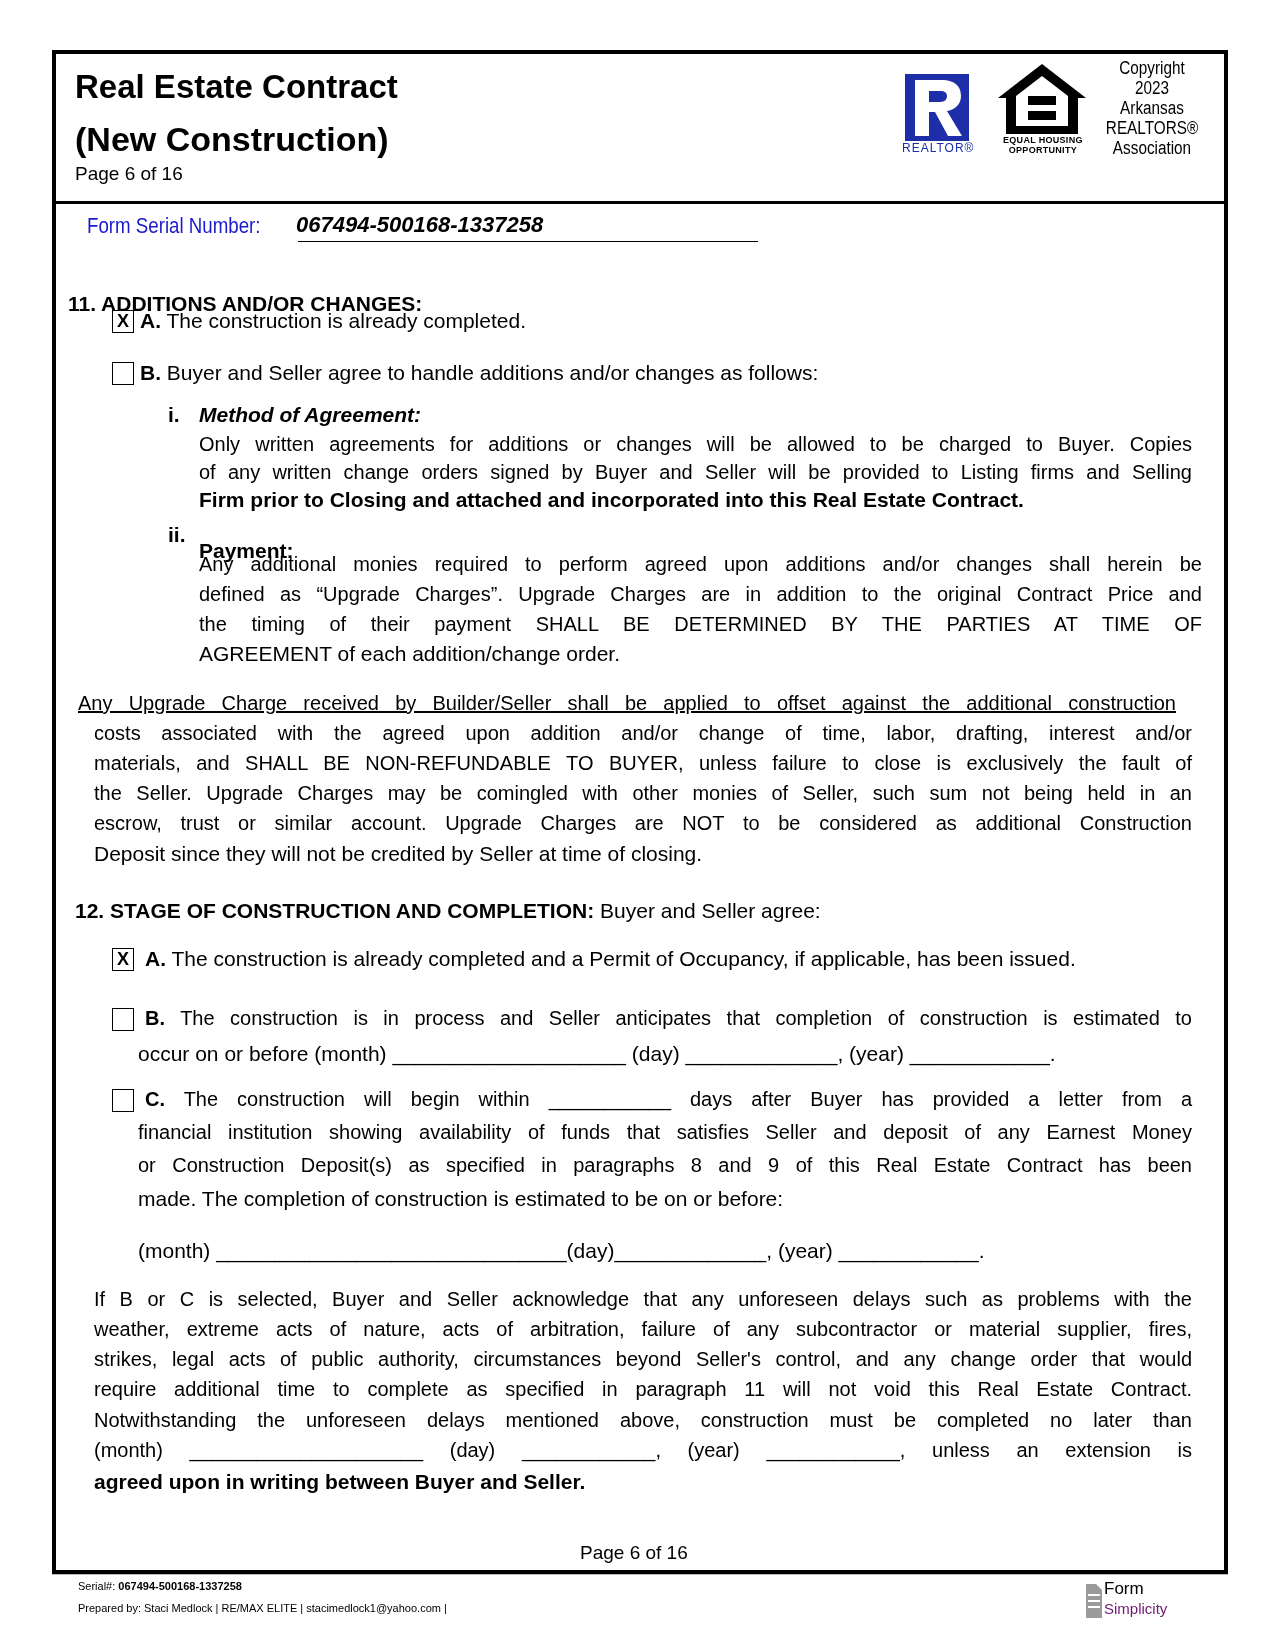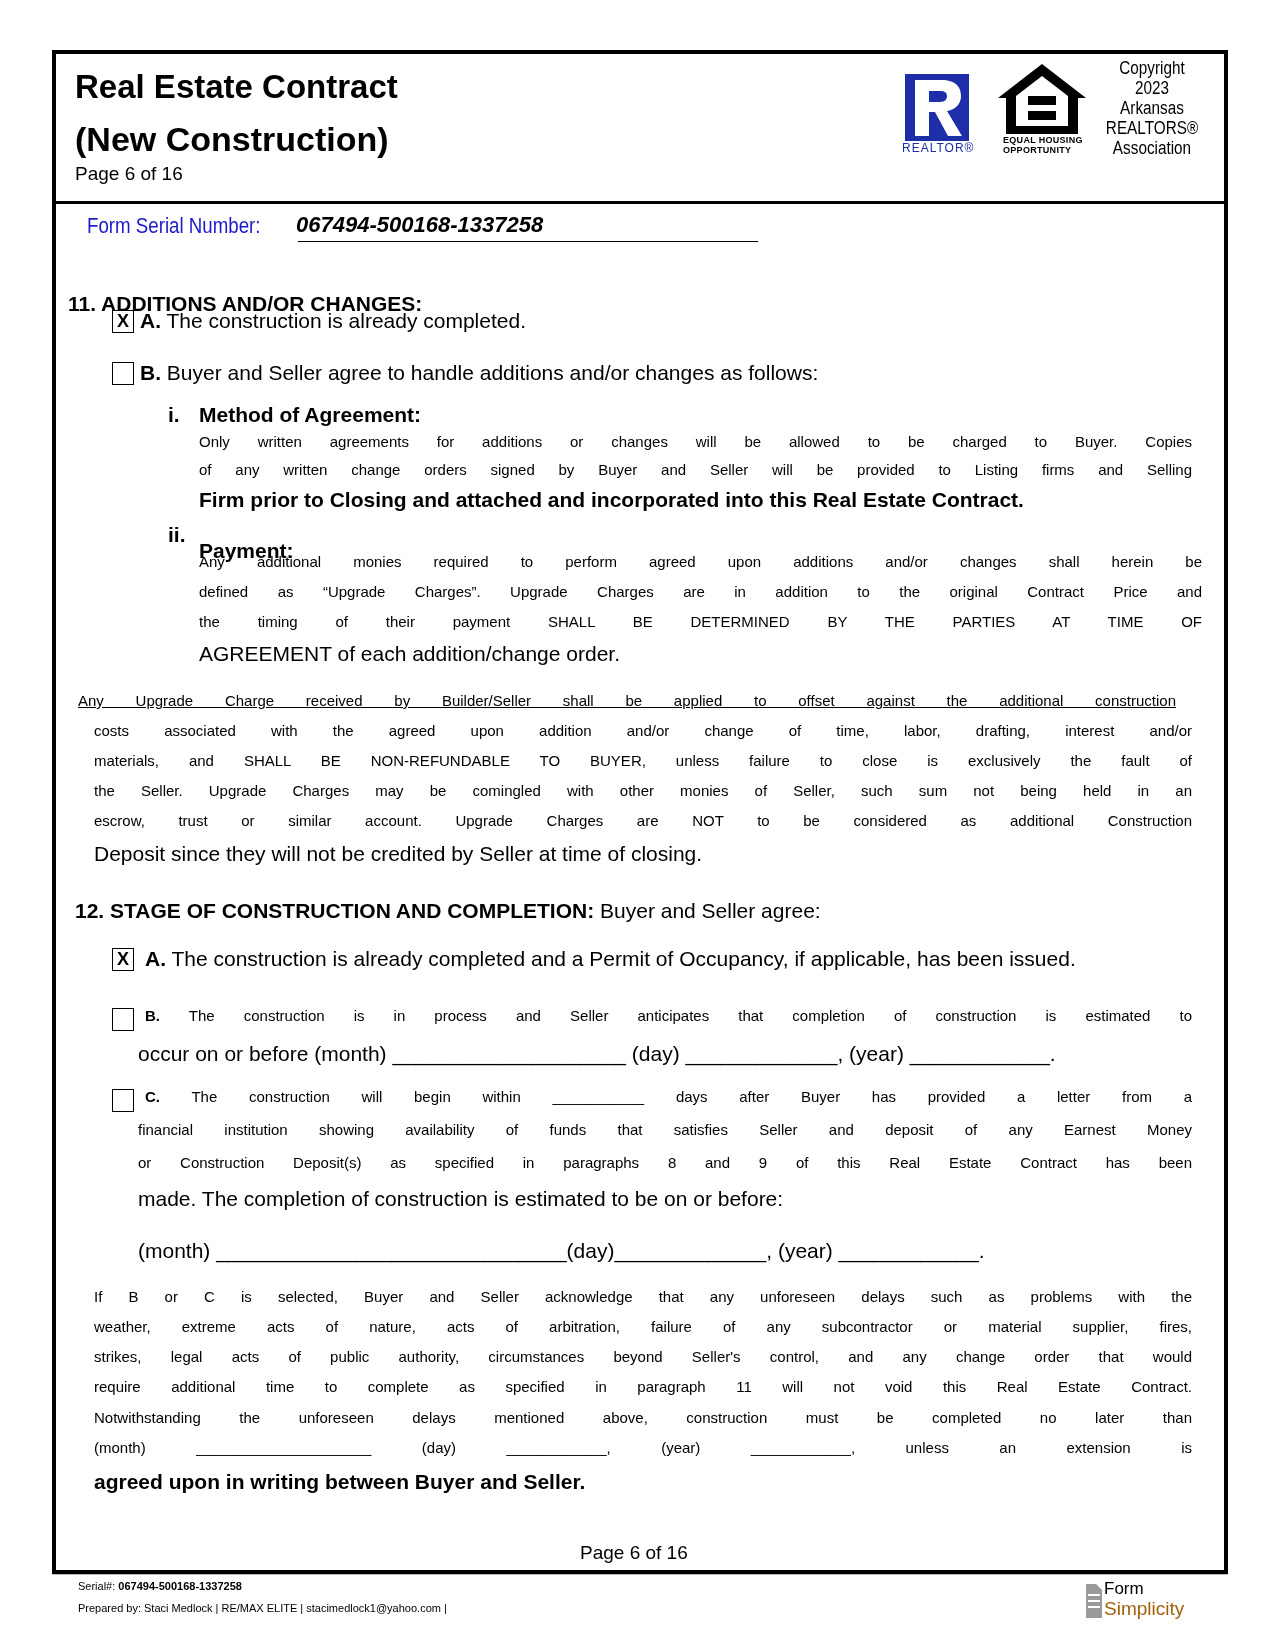--- a/index.html
+++ b/index.html
@@ -12,24 +12,24 @@
   .title1 { left: 75px; top: 68px; font-size: 33px; font-weight: bold; }
   .title2 { left: 75px; top: 120px; font-size: 34px; font-weight: bold; }
   .pagesm { left: 75px; top: 163px; font-size: 19px; }
   .serial-label { left: 87px; top: 213px; font-size: 22px; color: #1a1acc; transform: scaleX(0.85); transform-origin: left; }
   .serial-value { left: 296px; top: 212px; font-size: 22px; font-weight: bold; font-style: italic; }
   .serial-line { position: absolute; left: 298px; top: 241px; width: 460px; height: 1px; background: #000; }
   .body-txt { font-size: 21px; }
   .heading { font-size: 21px; font-weight: bold; }
   .cb { position: absolute; width: 22px; height: 23px; border: 1.5px solid #000; box-sizing: border-box;
         font-size: 18px; font-weight: bold; text-align: center; line-height: 21px; }
-  .just { position: absolute; white-space: normal; text-align: justify; text-align-last: justify; font-size: 15px; }
+  .just { position: absolute; white-space: normal; text-align: justify; text-align-last: justify; font-size: 20px; }
   .realtor-logo { position: absolute; left: 905px; top: 74px; width: 64px; height: 67px; background: #1d2ea8; }
   .realtor-text { left: 902px; top: 141px; font-size: 12px; color: #1d2ea8; letter-spacing: 1px; }
-  .eho-text { left: 1003px; top: 135px; font-size: 9px; font-weight: bold; line-height: 10px; letter-spacing: 0.3px; }
+  .eho-text { left: 1003px; top: 135px; font-size: 9px; font-weight: bold; line-height: 10px; text-align: center; letter-spacing: 0.3px; }
   .copy { position: absolute; left: 1092px; top: 58px; width: 120px; text-align: center; font-size: 18px; line-height: 20px; transform: scaleX(0.85); }
   .footer-page { left: 580px; top: 1542px; font-size: 19px; }
   .foot-rule { position: absolute; left: 52px; top: 1574px; width: 1176px; height: 1px; background: #bbb; }
   .foot-serial { left: 78px; top: 1580px; font-size: 11px; }
   .foot-prep { left: 78px; top: 1602px; font-size: 11px; }
   .fs-logo { position: absolute; left: 1086px; top: 1582px; }
 </style>
 </head>
 <body>
 
@@ -75,21 +75,21 @@
 
 <div class="abs heading" style="left:68px; top:260px;margin-top:32px;">11. ADDITIONS AND/OR CHANGES:</div>
 
 <div class="cb" style="left:112px; top:310px;">X</div>
 <div class="abs body-txt" style="left:140px; top:309px;"><b>A.</b> <span>The construction is already completed.</span></div>
 
 <div class="cb" style="left:112px; top:362px;"></div>
 <div class="abs body-txt" style="left:140px; top:361px;"><b>B.</b> <span>Buyer and Seller agree to handle additions and/or changes as follows:</span></div>
 
 <div class="abs heading" style="left:168px; top:403px;">i.</div>
-<div class="abs heading" style="left:199px; top:403px;">Method of Agreement:</div>
+<div class="abs heading" style="left:199px; top:403px;font-style:italic;">Method of Agreement:</div>
 <div class="just" style="left:199px; top:433px; width:993px;">Only written agreements for additions or changes will be allowed to be charged to Buyer. Copies</div>
 <div class="just" style="left:199px; top:461px; width:993px;">of any written change orders signed by Buyer and Seller will be provided to Listing firms and Selling</div>
 <div class="abs body-txt" style="left:199px; top:488px;font-weight:bold;">Firm prior to Closing and attached and incorporated into this Real Estate Contract.</div>
 
 <div class="abs heading" style="left:168px; top:523px;">ii.</div>
 <div class="abs heading" style="left:199px; top:523px;margin-top:16px;">Payment:</div>
 <div class="just" style="left:199px; top:553px; width:1003px;">Any additional monies required to perform agreed upon additions and/or changes shall herein be</div>
 <div class="just" style="left:199px; top:583px; width:1003px;">defined as “Upgrade Charges”. Upgrade Charges are in addition to the original Contract Price and</div>
 <div class="just" style="left:199px; top:613px; width:1003px;">the timing of their payment SHALL BE DETERMINED BY THE PARTIES AT TIME OF</div>
 <div class="abs body-txt" style="left:199px; top:642px;">AGREEMENT of each addition/change order.</div>
@@ -131,14 +131,14 @@
 <div class="abs foot-prep">Prepared by: Staci Medlock  |  RE/MAX ELITE  |  stacimedlock1@yahoo.com  |</div>
 
 <div class="fs-logo">
   <svg width="16" height="34" viewBox="0 0 16 34" style="position:absolute; left:0; top:2px;">
     <path d="M0 0 H10 L16 6 V34 H0 Z" fill="#9a9a9a"></path>
     <rect x="2" y="10" width="12" height="2" fill="#fff"></rect>
     <rect x="2" y="16" width="12" height="2" fill="#fff"></rect>
     <rect x="2" y="22" width="12" height="2" fill="#fff"></rect>
   </svg>
   <div class="abs" style="left:18px; top:-2px; font-size:17px; color:#000000; line-height:18px;">Form</div>
-  <div class="abs" style="left:18px; top:17px; font-size:19px; color:#a16207; line-height:20px;">Simplicity</div>
+  <div class="abs" style="left:18px; top:17px; font-size:15px; color:#701a75; line-height:20px;">Simplicity</div>
 </div>
 
 </body></html>

